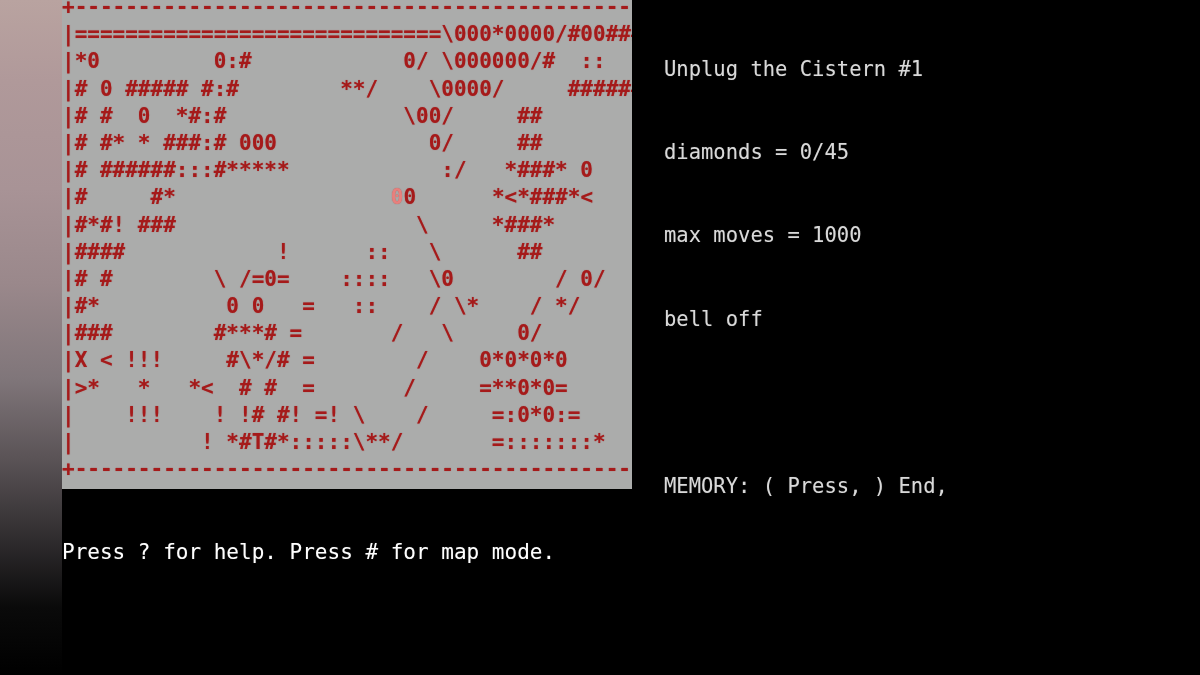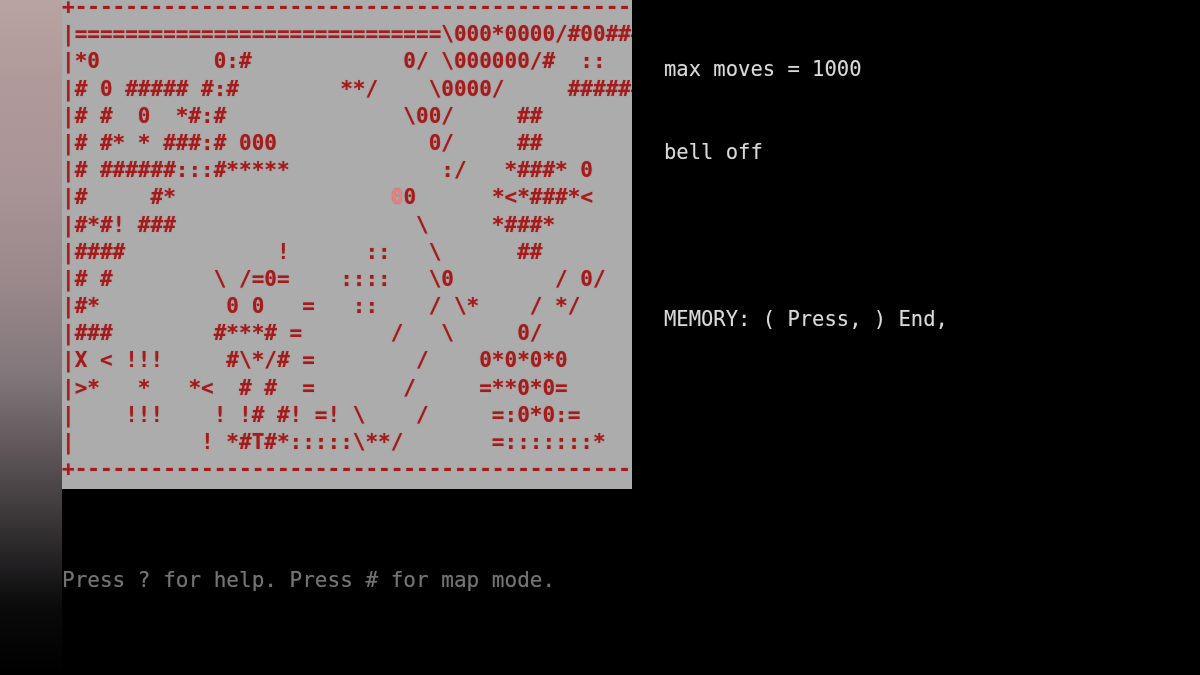--- a/index.html
+++ b/index.html
@@ -75,41 +75,42 @@
     white-space: pre;
     text-shadow: 0 0 1px rgba(200,200,200,0.35);
   }
   #status-panel .line { height: 27.8px; }
   #status-panel .blank { height: 27.8px; }
   
   #help-bar {
     position: absolute;
     left: 62px;
     top: 538px;
-    color: #737373;
+    color: #ffffff;
     font-family: "DejaVu Sans Mono", "Liberation Mono", monospace;
     font-size: 21px;
     line-height: 28px;
     white-space: pre;
     text-shadow: 0 0 1px rgba(200,200,200,0.35);
-    margin-top: 28px;
   }
 </style>
 </head>
 <body>
 
 <div id="screen">
 
   <div id="left-gradient"></div>
 
   <div id="map-panel">
     <div id="map-grid"><div class="row">+-----------------------------------------------+</div><div class="row">|=============================\000*0000/#00#####|</div><div class="row">|*0         0:#            0/ \000000/#  ::  **#|</div><div class="row">|# 0 ##### #:#        **/    \0000/     #######|</div><div class="row">|# #  0  *#:#              \00/     ##         |</div><div class="row">|# #* * ###:# 000            0/     ##         |</div><div class="row">|# ######:::#*****            :/   *###* 0     |</div><div class="row">|#     #*                 <span class="player">0</span>0      *&lt;*###*&lt;     |</div><div class="row">|#*#! ###                   \     *###*        |</div><div class="row">|####            !      ::   \      ##         |</div><div class="row">|# #        \ /=0=    ::::   \0        / 0/    |</div><div class="row">|#*          0 0   =   ::    / \*    / */      |</div><div class="row">|###        #***# =       /   \     0/         |</div><div class="row">|X &lt; !!!     #\*/# =        /    0*0*0*0       |</div><div class="row">|&gt;*   *   *&lt;  # #  =       /     =**0*0=       |</div><div class="row">|    !!!    ! !# #! =! \    /     =:0*0:=      |</div><div class="row">|          ! *#T#*:::::\**/       =:::::::*    |</div><div class="row">+-----------------------------------------------+</div></div>
   </div>
 
   <div id="status-panel">
+    <div class="line">Unplug the Cistern #1</div>
+    <div class="line">diamonds = 0/45</div>
     <div class="line">max moves = 1000</div>
     <div class="line">bell off</div>
     <div class="blank"></div>
     <div class="line">MEMORY: ( Press, ) End,</div>
     
     
     
     
     
     

